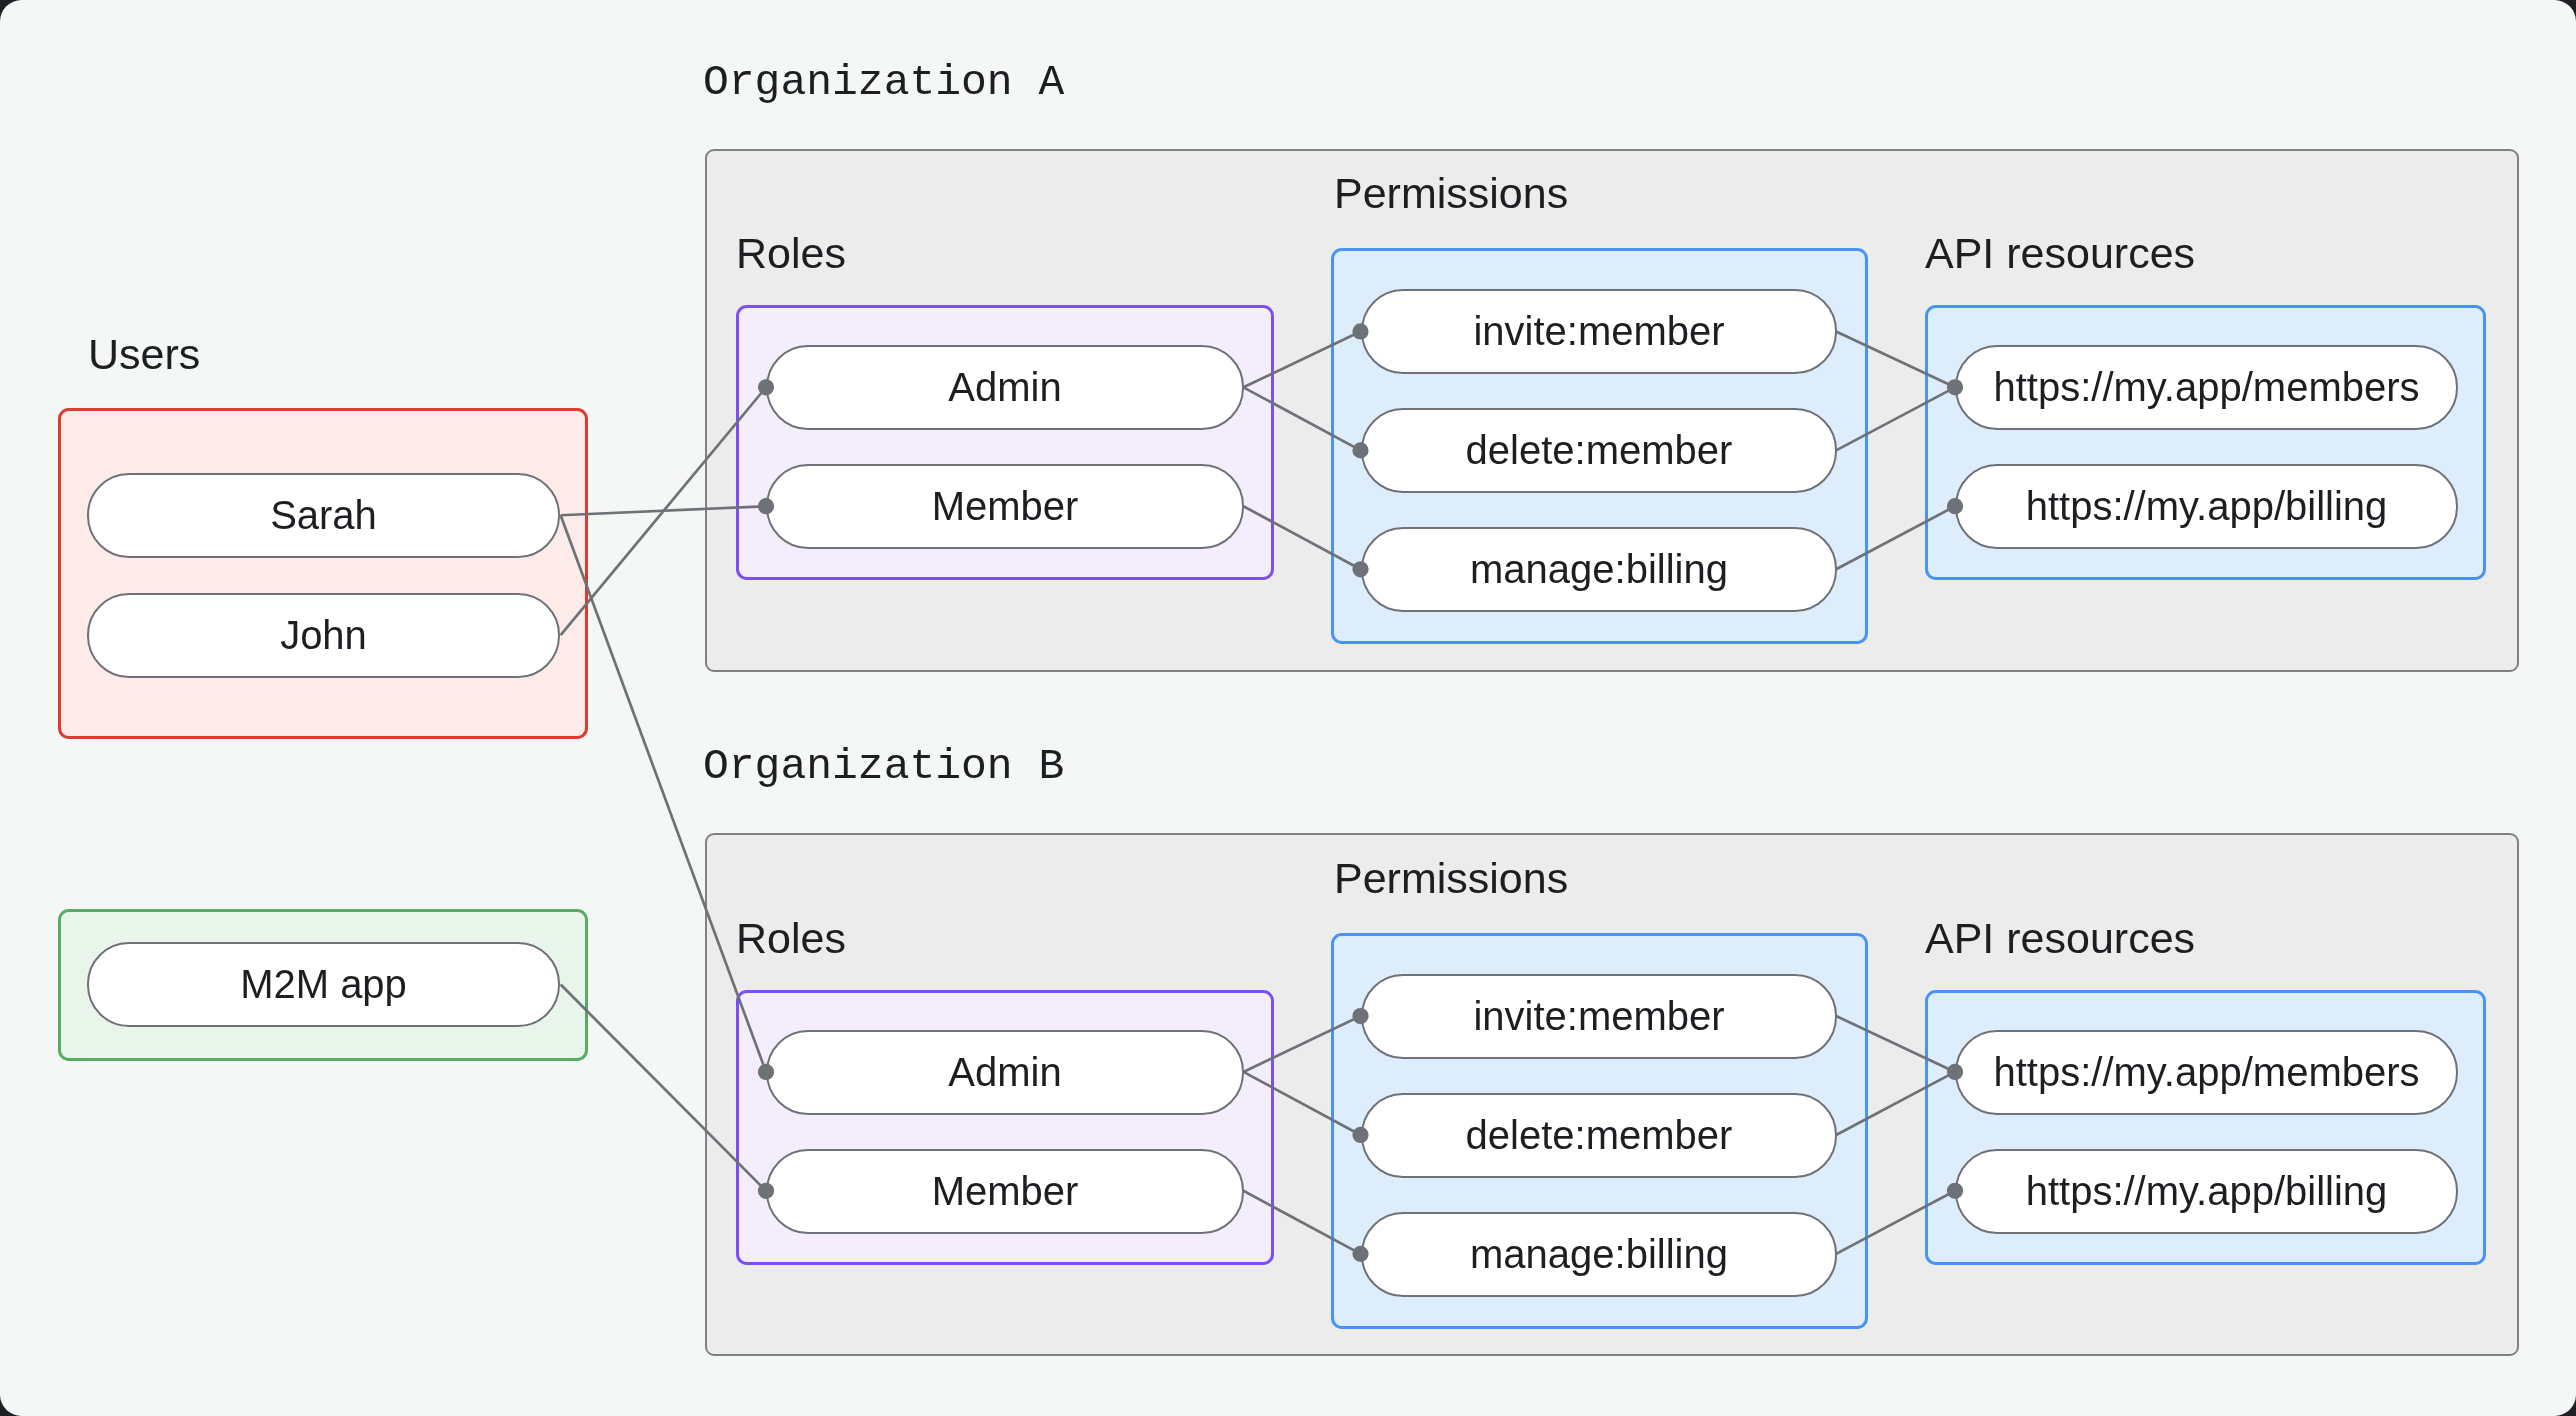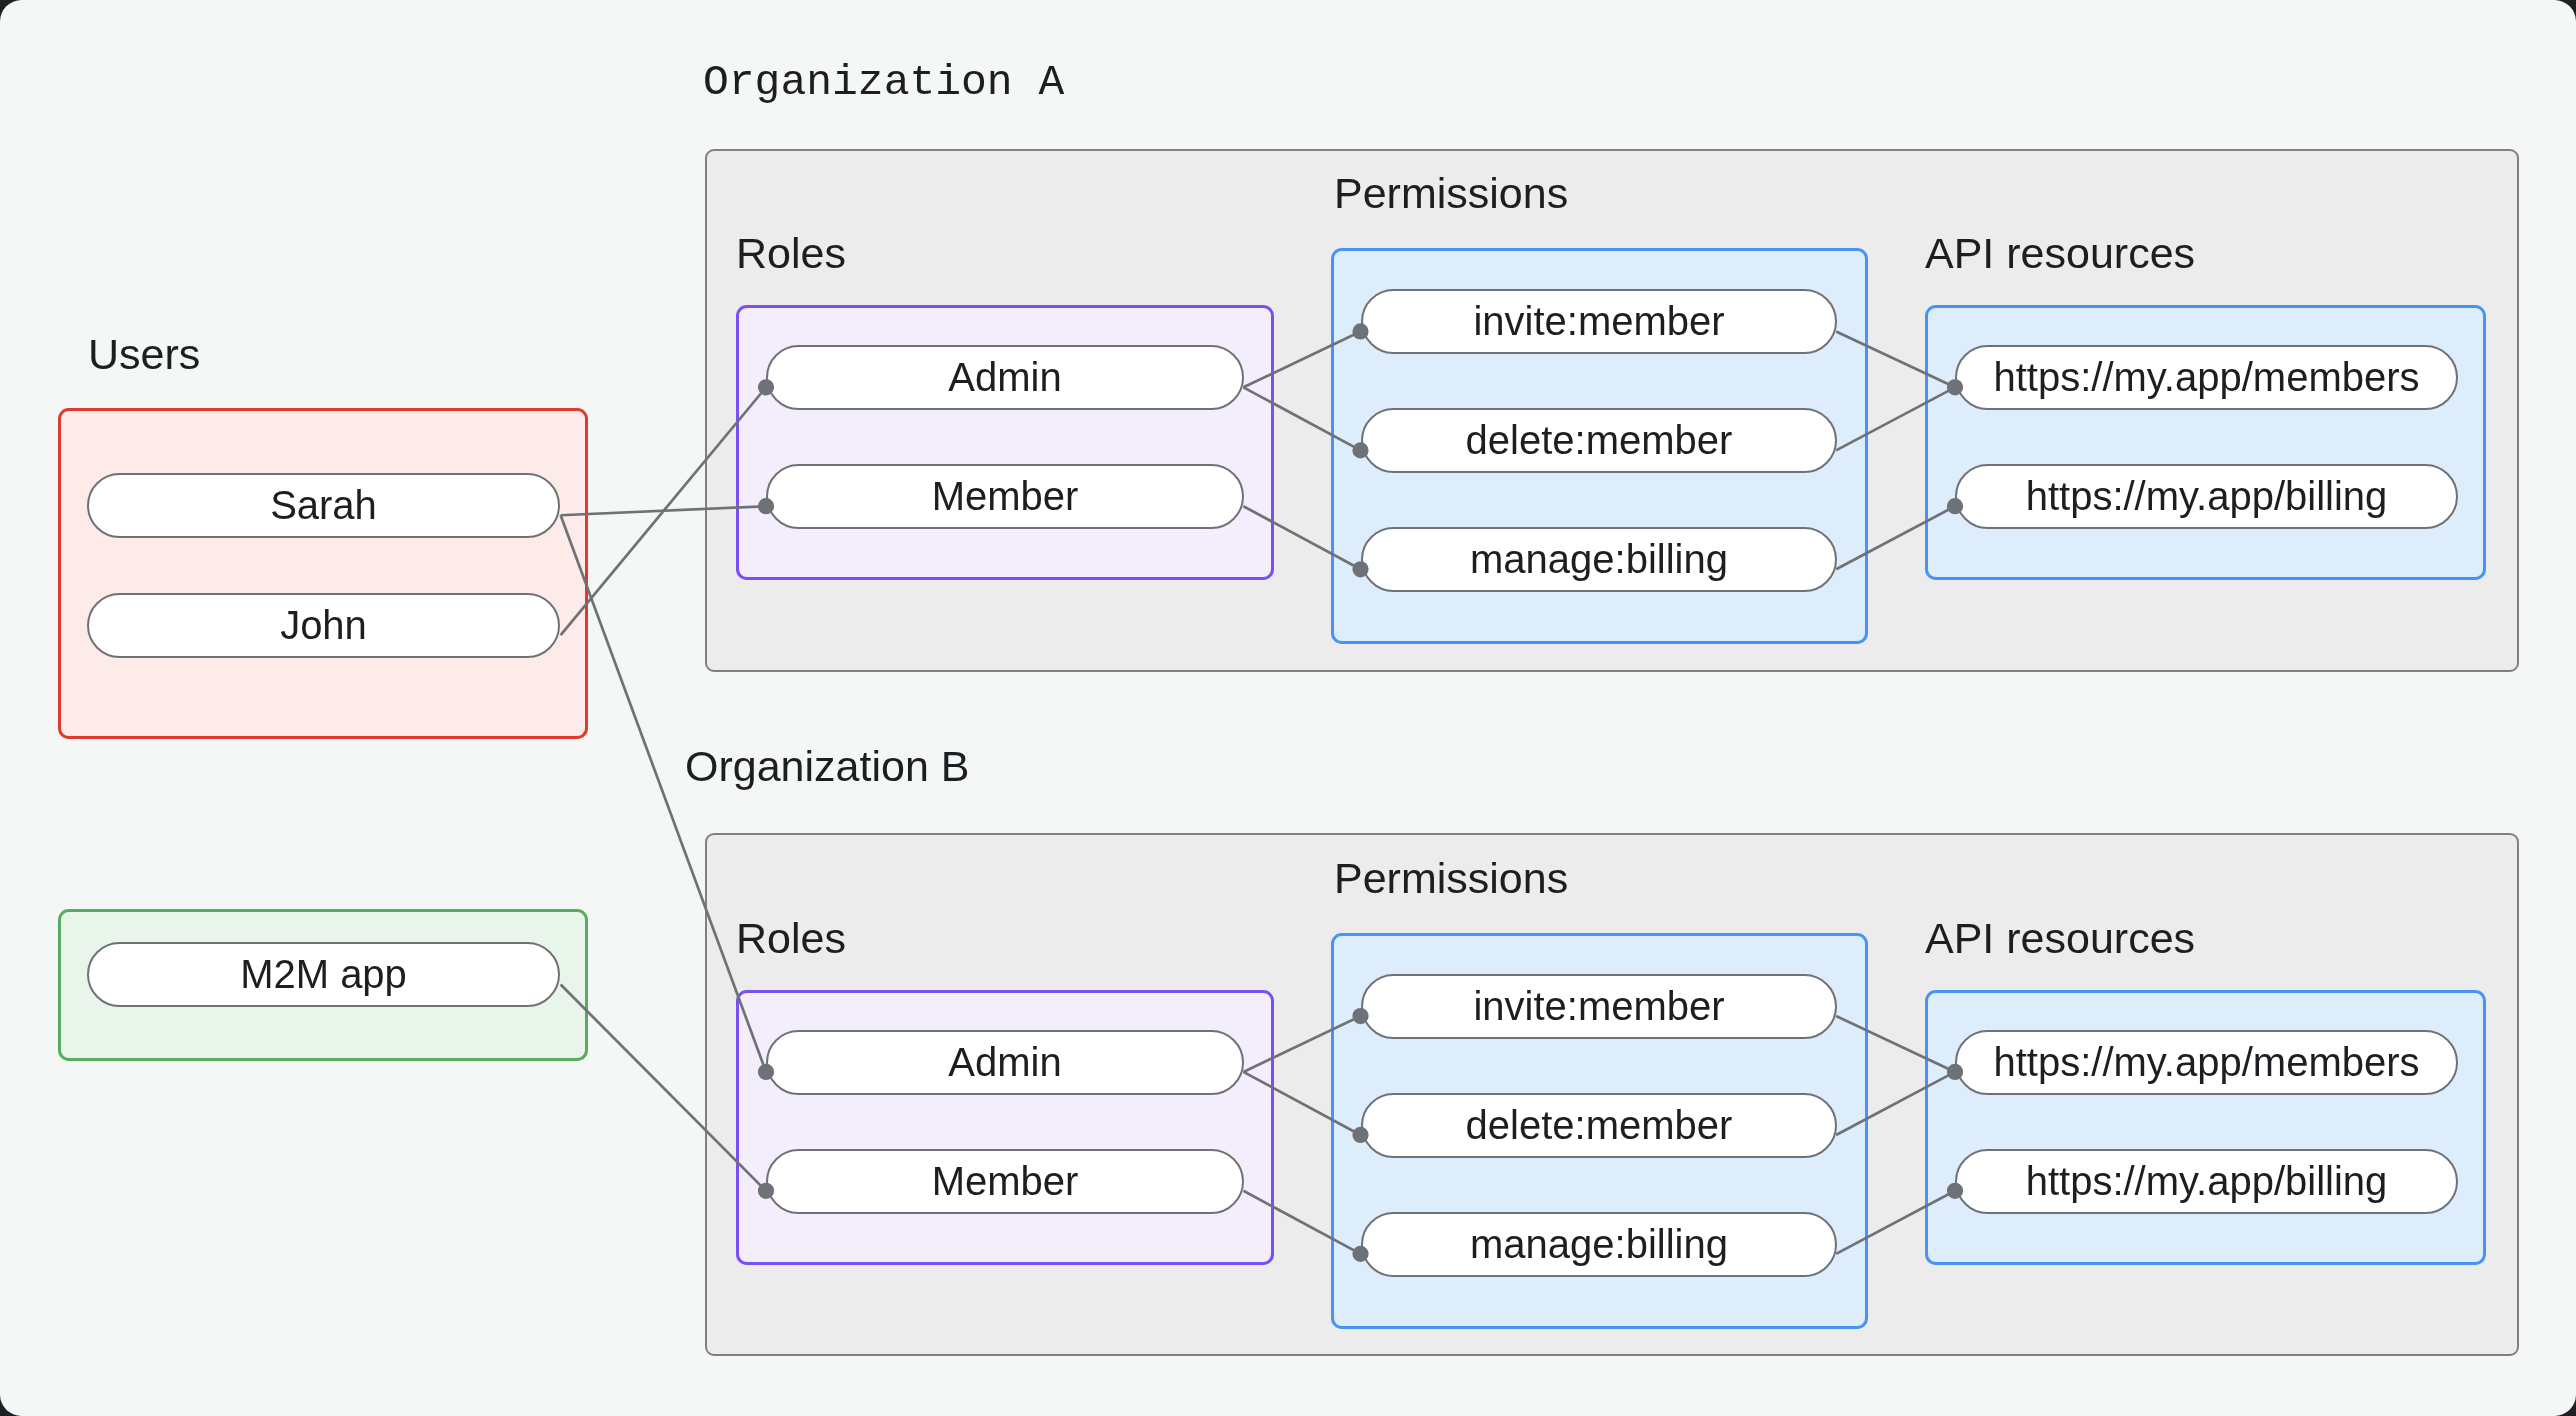--- a/index.html
+++ b/index.html
@@ -28,21 +28,21 @@
   .orgbox{
     position:absolute; box-sizing:border-box; border-radius:9px;
     background:var(--org-box-bg); border:2.7px solid var(--org-box-border);
   }
   .users-box{background:var(--users-bg); border:3.6px solid var(--users-border);}
   .m2m-box{background:var(--m2m-bg); border:3.6px solid var(--m2m-border);}
   .roles-box{background:var(--roles-bg); border:3.6px solid var(--roles-border);}
   .perm-box{background:var(--permissions-bg); border:3.6px solid var(--permissions-border);}
   .api-box{background:var(--api-bg); border:3.6px solid var(--api-border);}
   .pill{
-    position:absolute; box-sizing:border-box; height:65px; border-radius:42px;
+    position:absolute; box-sizing:border-box; height:85px; border-radius:42px;
     background:var(--pill-bg); border:2.7px solid var(--pill-border);
     display:flex; align-items:center; justify-content:center;
     font-size:40px; white-space:nowrap; color:var(--text);
   }
   svg.edges{position:absolute; left:0; top:0; width:2576px; height:1416px; pointer-events:none;}
   svg.edges line{stroke:var(--edge); stroke-width:3;}
   svg.edges circle{fill:var(--edge);}
 </style>
 </head>
 <body>
@@ -69,21 +69,21 @@
   <div class="groupbox perm-box" style="left:1331px; top:248px; width:537px; height:396px;"></div>
   <div class="pill" style="left:1361px; top:289px; width:476px;">invite:member</div>
   <div class="pill" style="left:1361px; top:408px; width:476px;">delete:member</div>
   <div class="pill" style="left:1361px; top:527px; width:476px;">manage:billing</div>
 
   <div class="lbl" style="left:1925px; top:229px;">API resources</div>
   <div class="groupbox api-box" style="left:1925px; top:305px; width:561px; height:275px;"></div>
   <div class="pill" style="left:1955px; top:345px; width:503px;">https://my.app/members</div>
   <div class="pill" style="left:1955px; top:464px; width:503px;">https://my.app/billing</div>
 
-  <div class="lbl" style="left:685px; top:742px;">Organization B</div>
+  <div class="lbl" style="left:703px; top:742px;font-family:Liberation Mono, monospace;">Organization B</div>
   <div class="orgbox" style="left:705px; top:833px; width:1814px; height:523px;"></div>
 
   <div class="lbl" style="left:736px; top:914px;">Roles</div>
   <div class="groupbox roles-box" style="left:736px; top:990px; width:538px; height:275px;"></div>
   <div class="pill" style="left:766px; top:1030px; width:478px;">Admin</div>
   <div class="pill" style="left:766px; top:1149px; width:478px;">Member</div>
 
   <div class="lbl" style="left:1334px; top:854px;">Permissions</div>
   <div class="groupbox perm-box" style="left:1331px; top:933px; width:537px; height:396px;"></div>
   <div class="pill" style="left:1361px; top:974px; width:476px;">invite:member</div>

